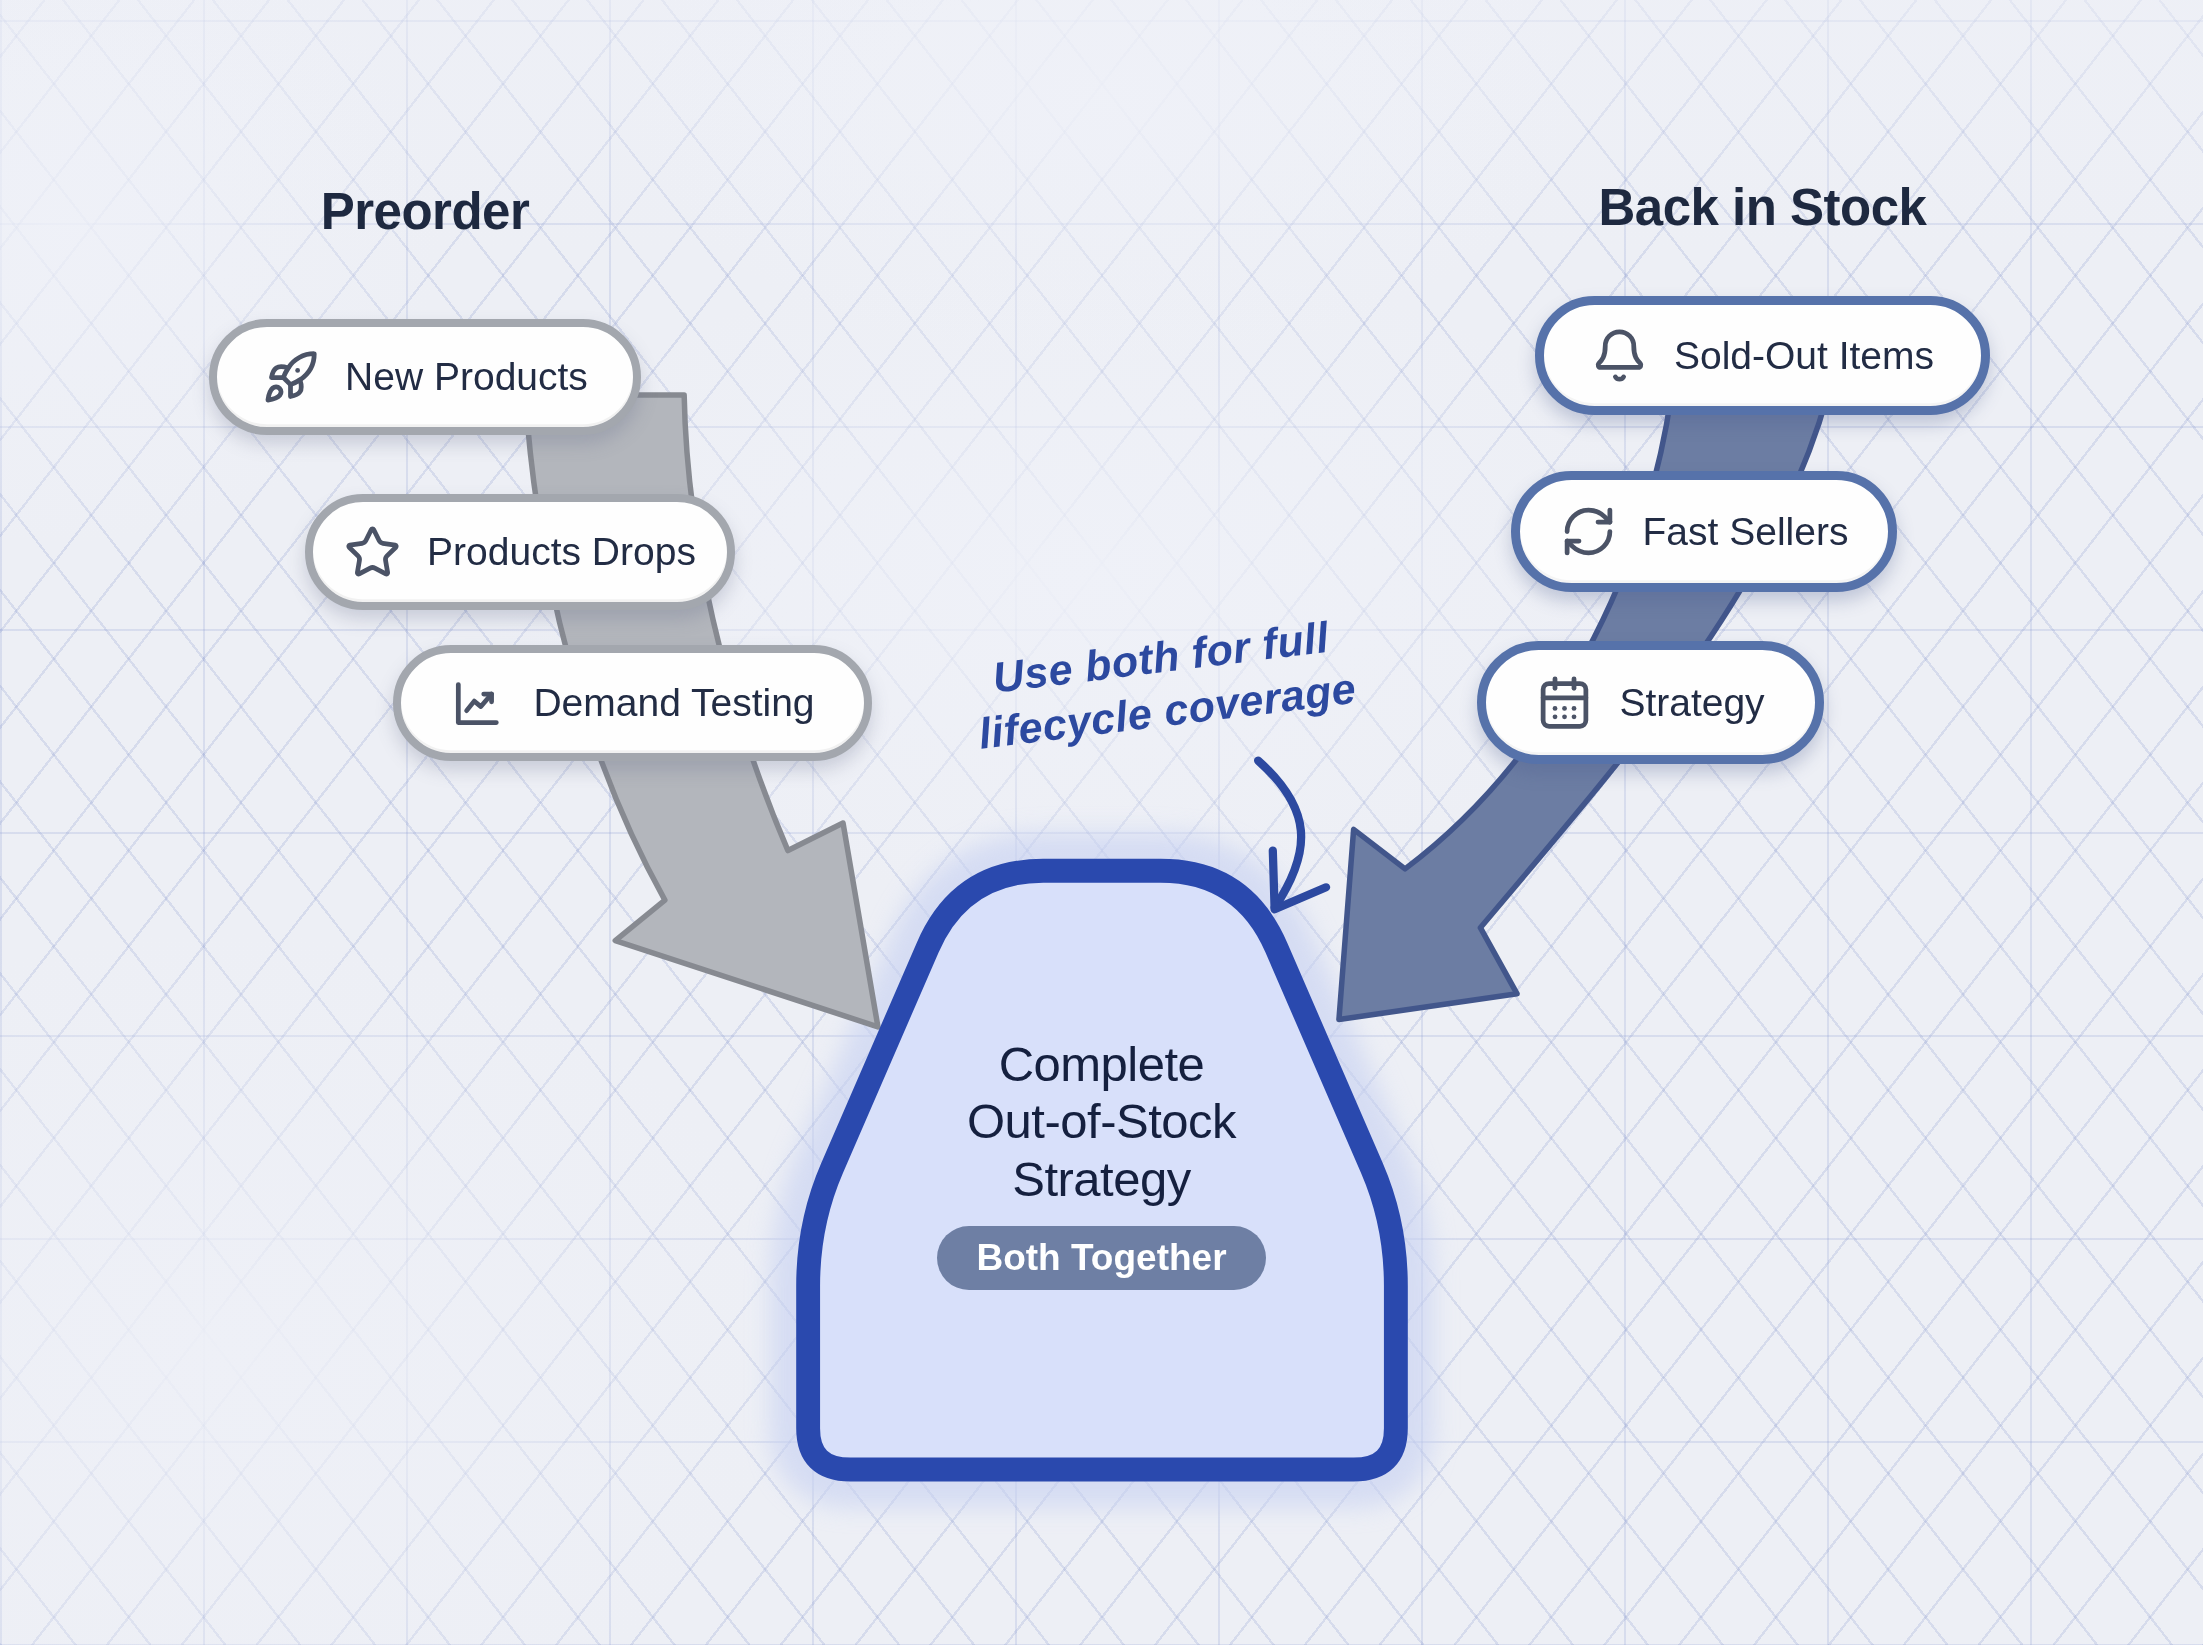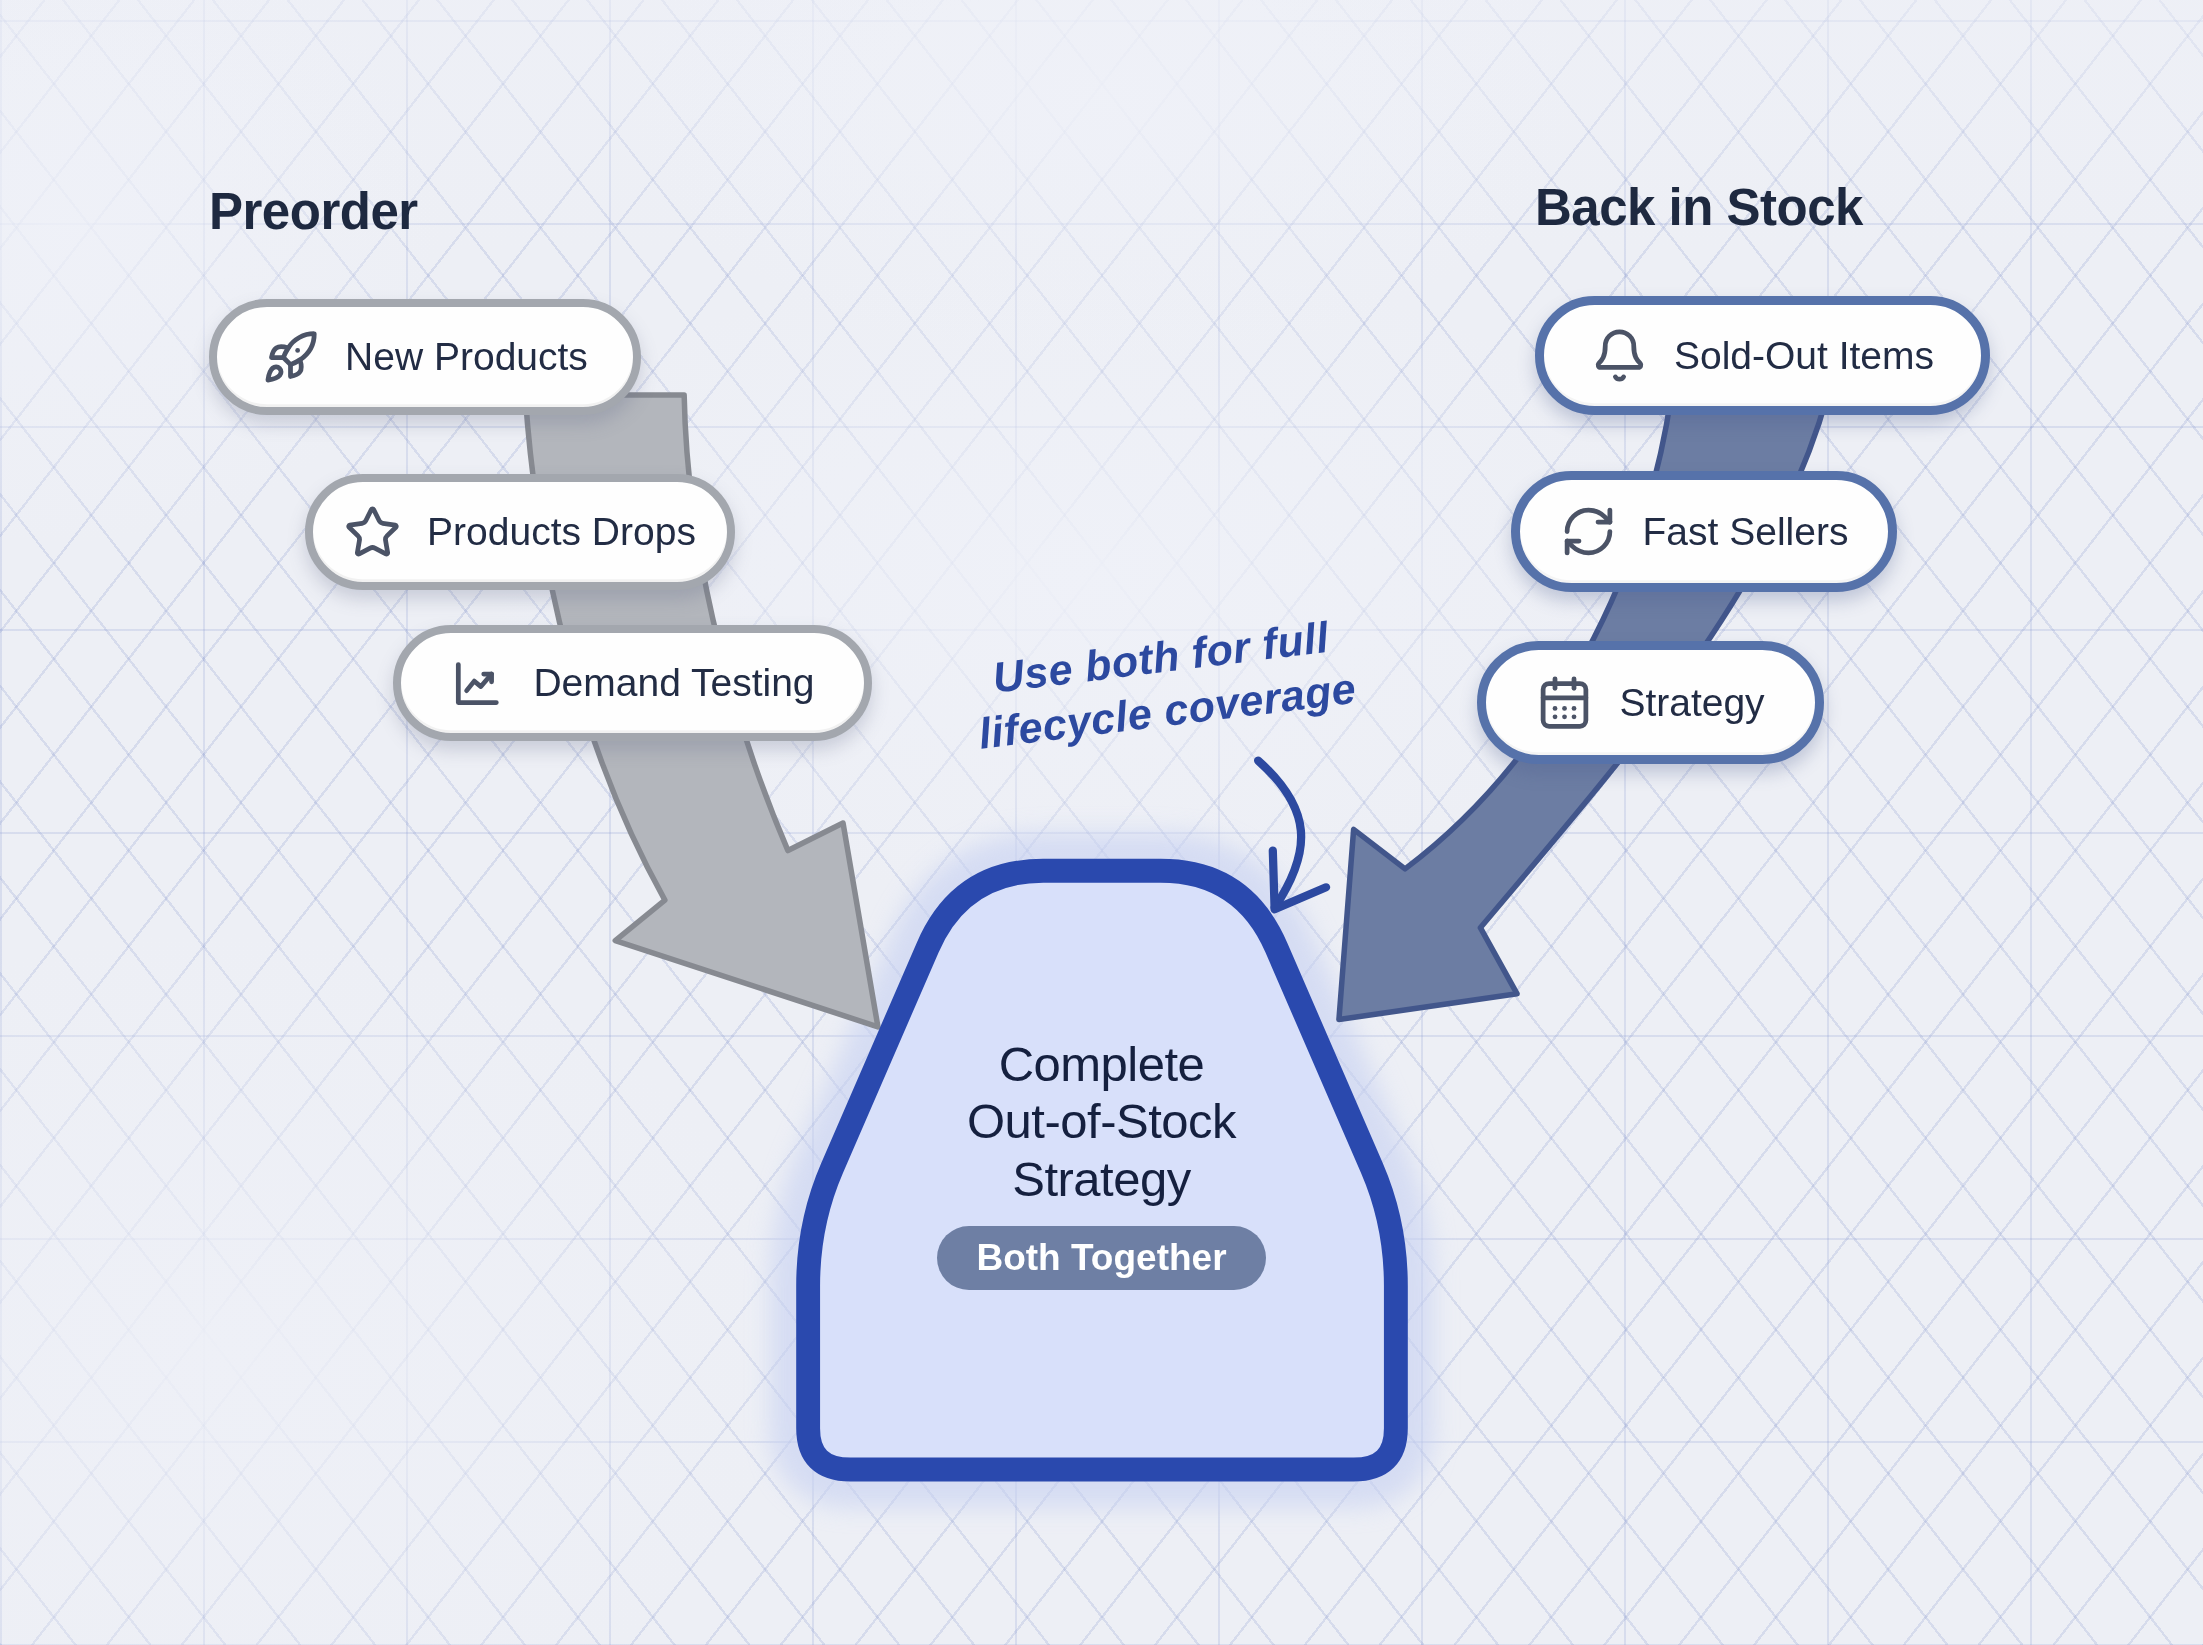--- a/index.html
+++ b/index.html
@@ -26,28 +26,28 @@
       linear-gradient(180deg, rgba(238,240,247,.55), rgba(238,240,247,0) 16%);
   }
   .layer{position:absolute;left:0;top:0;}
   .arrow-gray{fill:var(--arrow-gray-fill);stroke:var(--arrow-gray-stroke);stroke-width:6;stroke-linejoin:round;}
   .arrow-blue{fill:var(--arrow-blue-fill);stroke:var(--arrow-blue-stroke);stroke-width:6;stroke-linejoin:round;}
   .shield-glow{fill:var(--shield-glow);stroke:var(--shield-glow);stroke-width:84;stroke-linejoin:round;opacity:.62;}
   .shield-body{fill:var(--shield-fill);stroke:var(--shield-border);stroke-width:26;stroke-linejoin:round;}
   .ann-stroke{fill:none;stroke:var(--annotation-blue);stroke-width:9;stroke-linecap:round;stroke-linejoin:round;}
 
   .col-title{
-    position:absolute;text-align:left;
+    position:absolute;text-align:center;
     font-size:51px;font-weight:700;color:var(--ink);letter-spacing:-0.5px;
   }
   .pill{
     position:absolute;display:flex;align-items:center;justify-content:center;gap:26px;
     background:#fefefe;border-radius:917px;
   }
-  .pill.gray{border:8.3px solid var(--pill-border-gray);box-shadow:0 9.2px 16.5px rgba(95,104,135,.25), inset 0 -2.8px 0 rgba(0,0,0,.05);}
+  .pill.gray{border:8.3px solid var(--pill-border-gray);box-shadow:0 9.2px 16.5px rgba(95,104,135,.25), inset 0 -2.8px 0 rgba(0,0,0,.05);margin-top:20px;}
   .pill.blue{border:9.2px solid var(--pill-border-blue);box-shadow:0 9.2px 16.5px rgba(73,90,140,.28), inset 0 -2.8px 0 rgba(0,0,0,.04);}
   .pill .label{font-size:39px;font-weight:500;color:var(--pill-text);white-space:nowrap;}
   .icon{color:var(--icon-ink);flex:0 0 auto;}
 
   .annotation{
     position:absolute;left:953px;top:630px;width:422px;
     transform:rotate(-7deg);
     text-align:center;
     font-size:43px;line-height:1.26;font-style:italic;font-weight:600;letter-spacing:0.5px;
     color:var(--annotation-blue);

